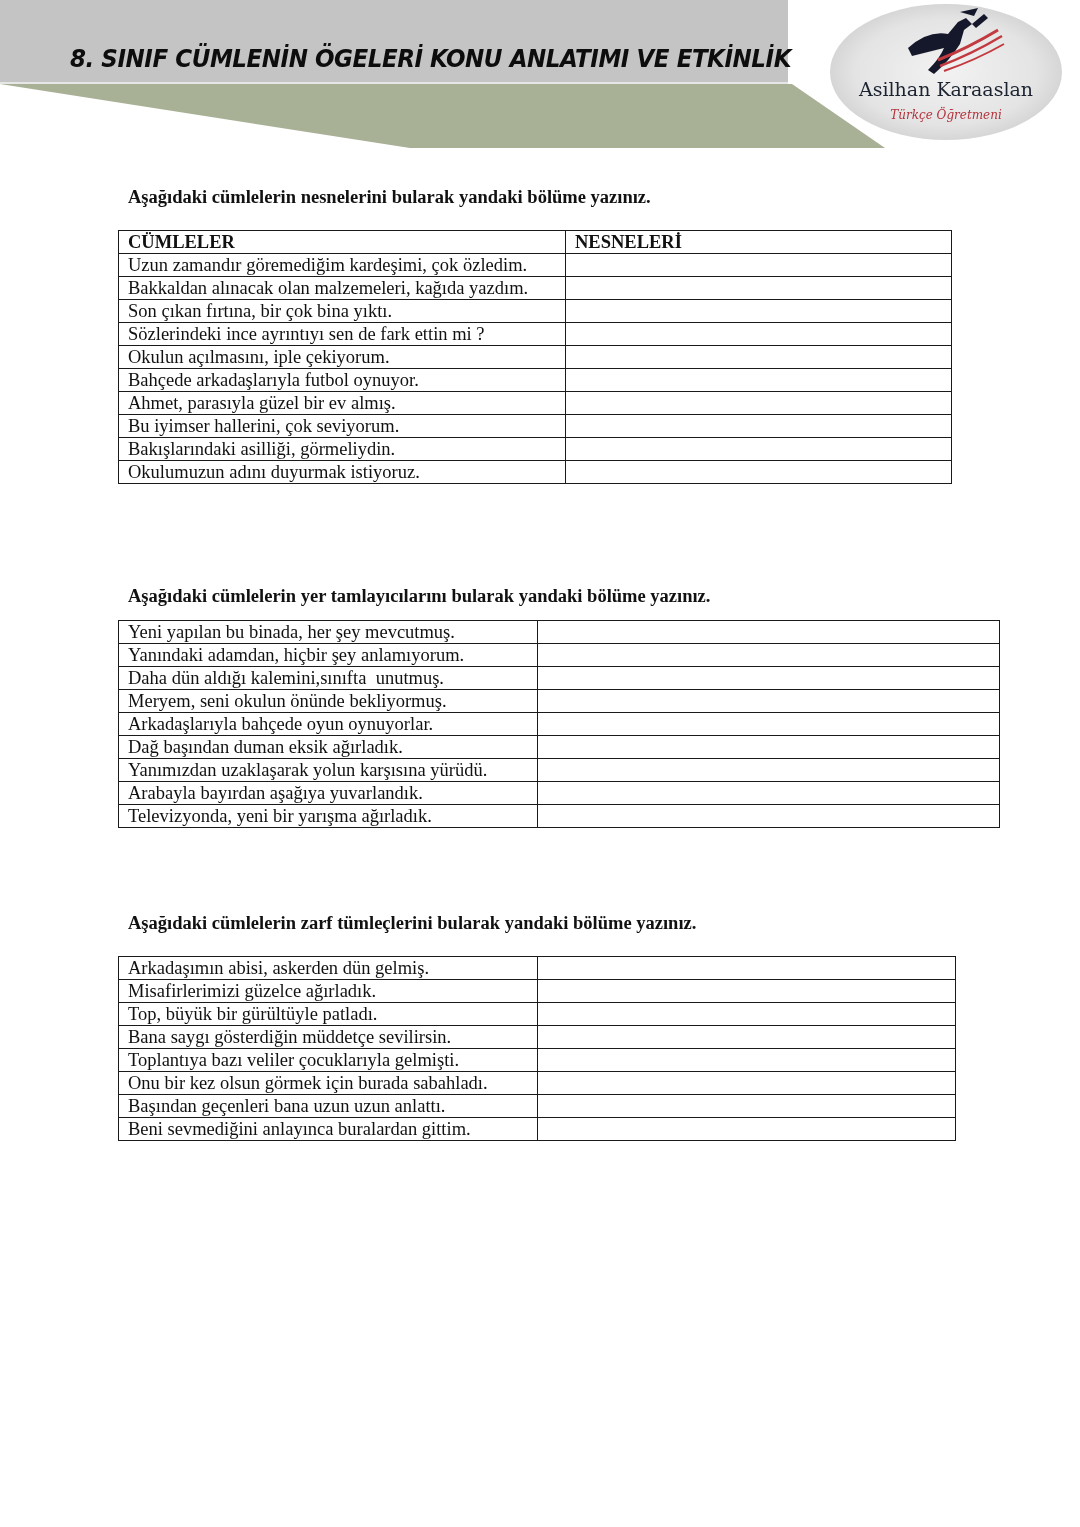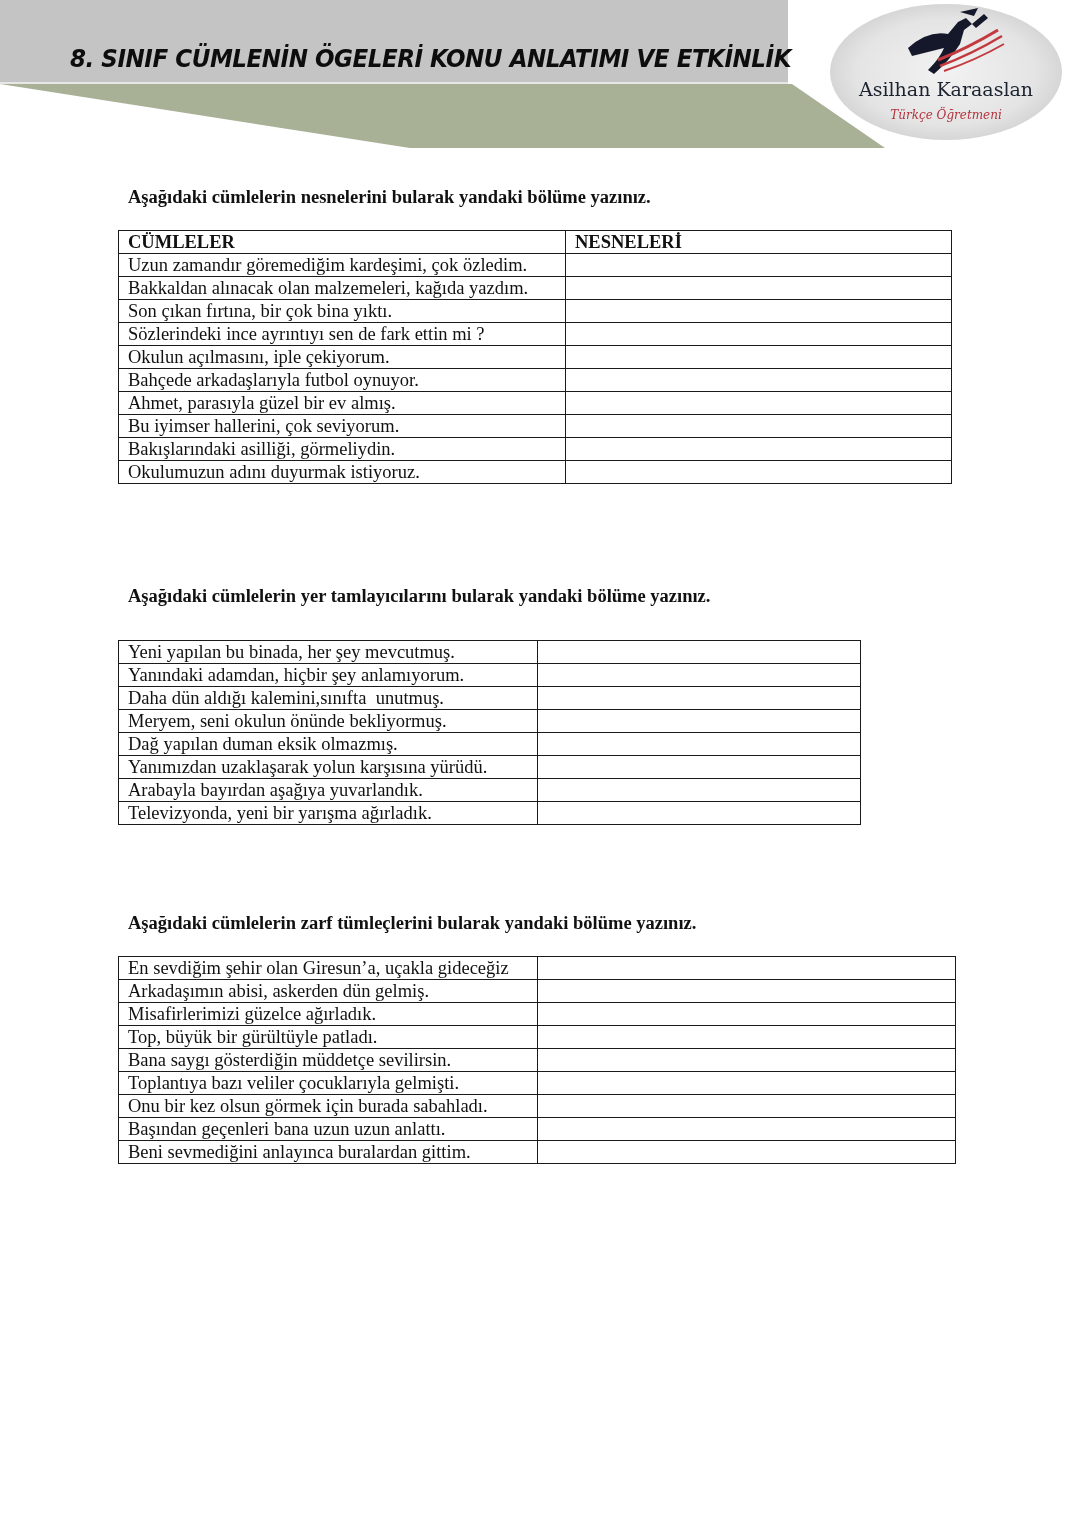--- a/index.html
+++ b/index.html
@@ -88,21 +88,21 @@
         <td class="answer"></td>
       </tr>
   <tr>
         <td>Okulumuzun adını duyurmak istiyoruz.</td>
         <td class="answer"></td>
       </tr>
 </tbody>
   </table>
 
 <div class="heading" style="top:586px">Aşağıdaki cümlelerin yer tamlayıcılarını bularak yandaki bölüme yazınız.</div>
-<table class="ws" style="left:118px; top:640px; width:743px">
+<table class="ws" style="left:118px; top:620px; width:882px">
   <colgroup>
       <col style="width:419px">
       <col>
     </colgroup>
   <tbody>
       <tr>
         <td>Yeni yapılan bu binada, her şey mevcutmuş.</td>
         <td class="answer"></td>
       </tr>
   <tr>
@@ -111,21 +111,25 @@
       </tr>
   <tr>
         <td style="white-space:pre">Daha dün aldığı kalemini,sınıfta  unutmuş.</td>
         <td class="answer"></td>
       </tr>
   <tr>
         <td>Meryem, seni okulun önünde bekliyormuş.</td>
         <td class="answer"></td>
       </tr>
   <tr>
-        <td>Dağ yapılan duman eksik olmazmış.</td>
+        <td>Arkadaşlarıyla bahçede oyun oynuyorlar.</td>
+        <td class="answer"></td>
+      </tr>
+  <tr>
+        <td>Dağ başından duman eksik ağırladık.</td>
         <td class="answer"></td>
       </tr>
   <tr>
         <td>Yanımızdan uzaklaşarak yolun karşısına yürüdü.</td>
         <td class="answer"></td>
       </tr>
   <tr>
         <td>Arabayla bayırdan aşağıya yuvarlandık.</td>
         <td class="answer"></td>
       </tr>
@@ -136,24 +140,20 @@
 </tbody>
   </table>
 
 <div class="heading" style="top:913px">Aşağıdaki cümlelerin zarf tümleçlerini bularak yandaki bölüme yazınız.</div>
 <table class="ws" style="left:118px; top:956px; width:838px">
   <colgroup>
       <col style="width:419px">
       <col>
     </colgroup>
   <tbody>
-      <tr>
-        <td>En sevdiğim şehir olan Giresun’a, uçakla gideceğiz</td>
-        <td class="answer"></td>
-      </tr>
   <tr>
         <td>Arkadaşımın abisi, askerden dün gelmiş.</td>
         <td class="answer"></td>
       </tr>
   <tr>
         <td>Misafirlerimizi güzelce ağırladık.</td>
         <td class="answer"></td>
       </tr>
   <tr>
         <td>Top, büyük bir gürültüyle patladı.</td>

